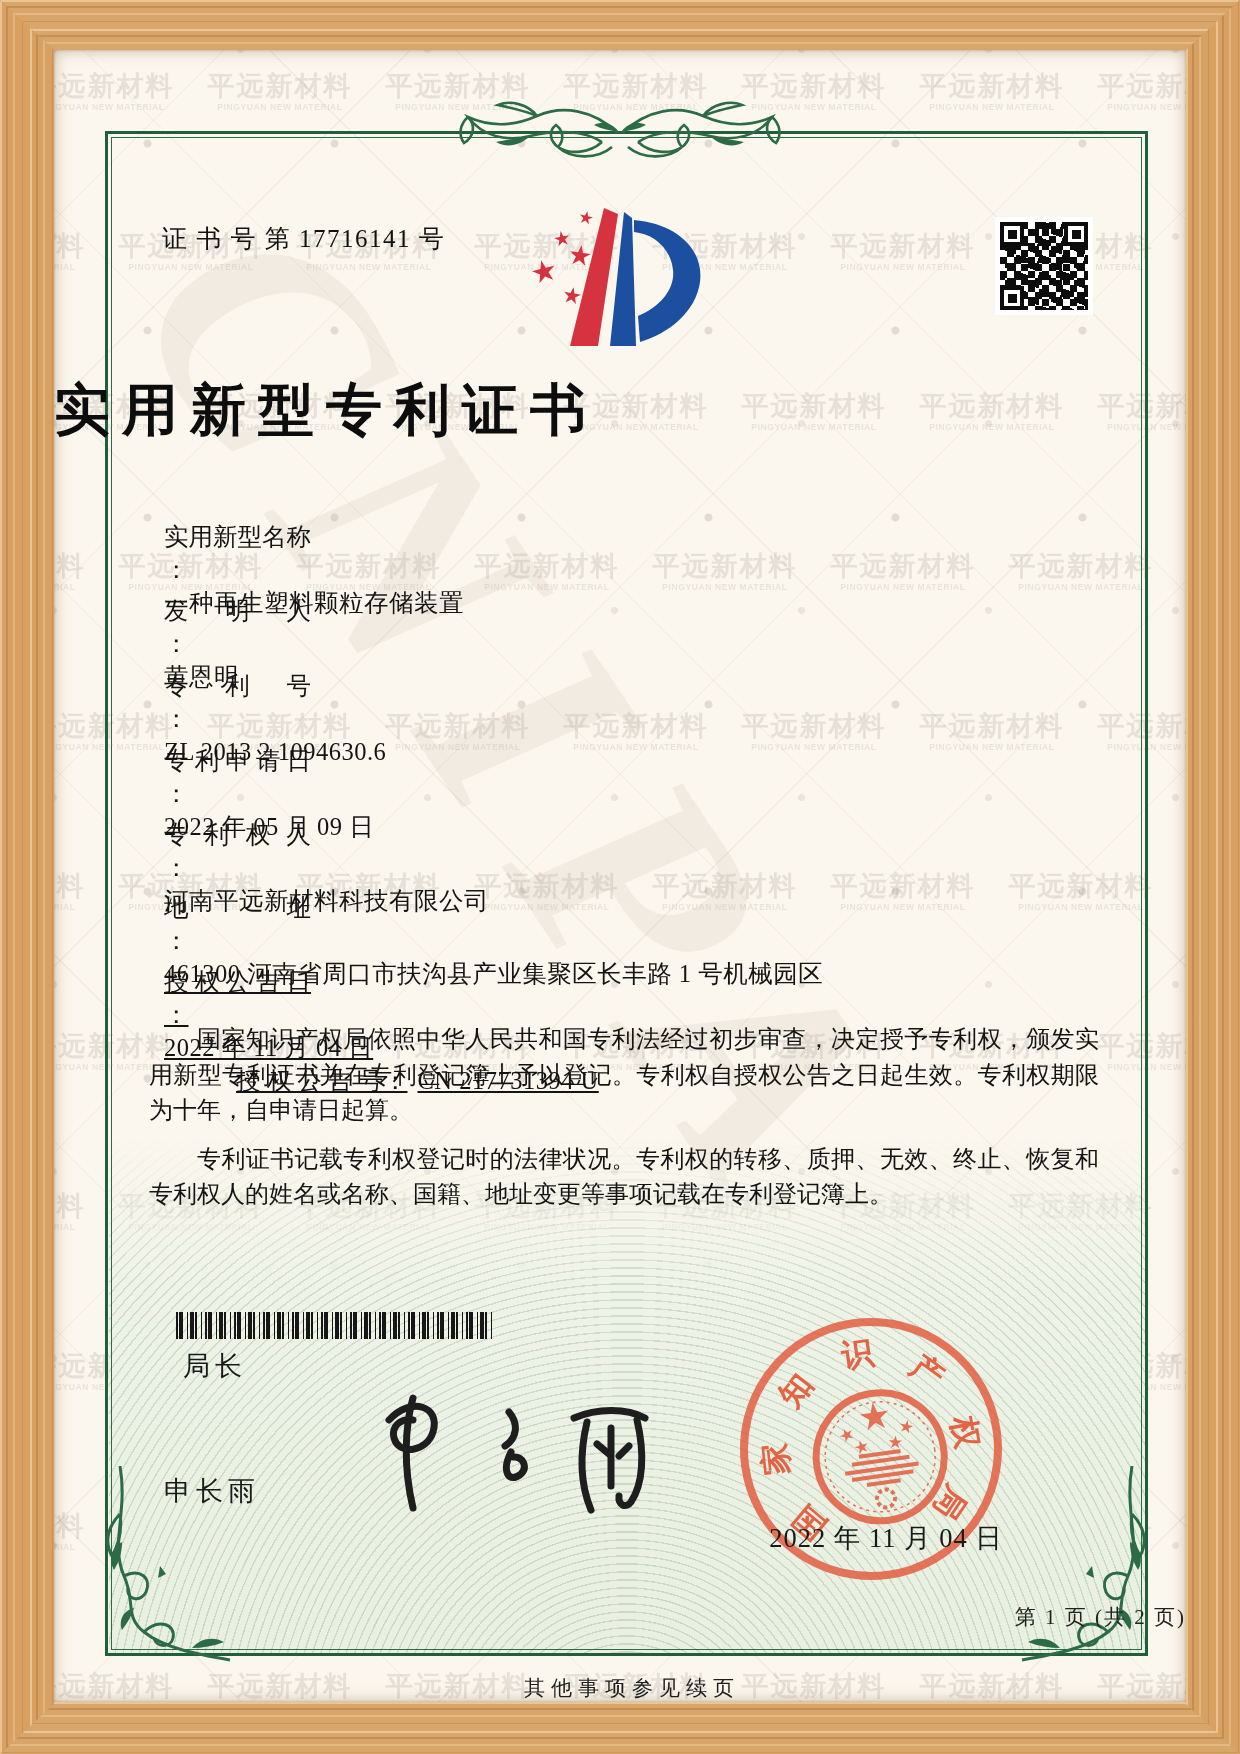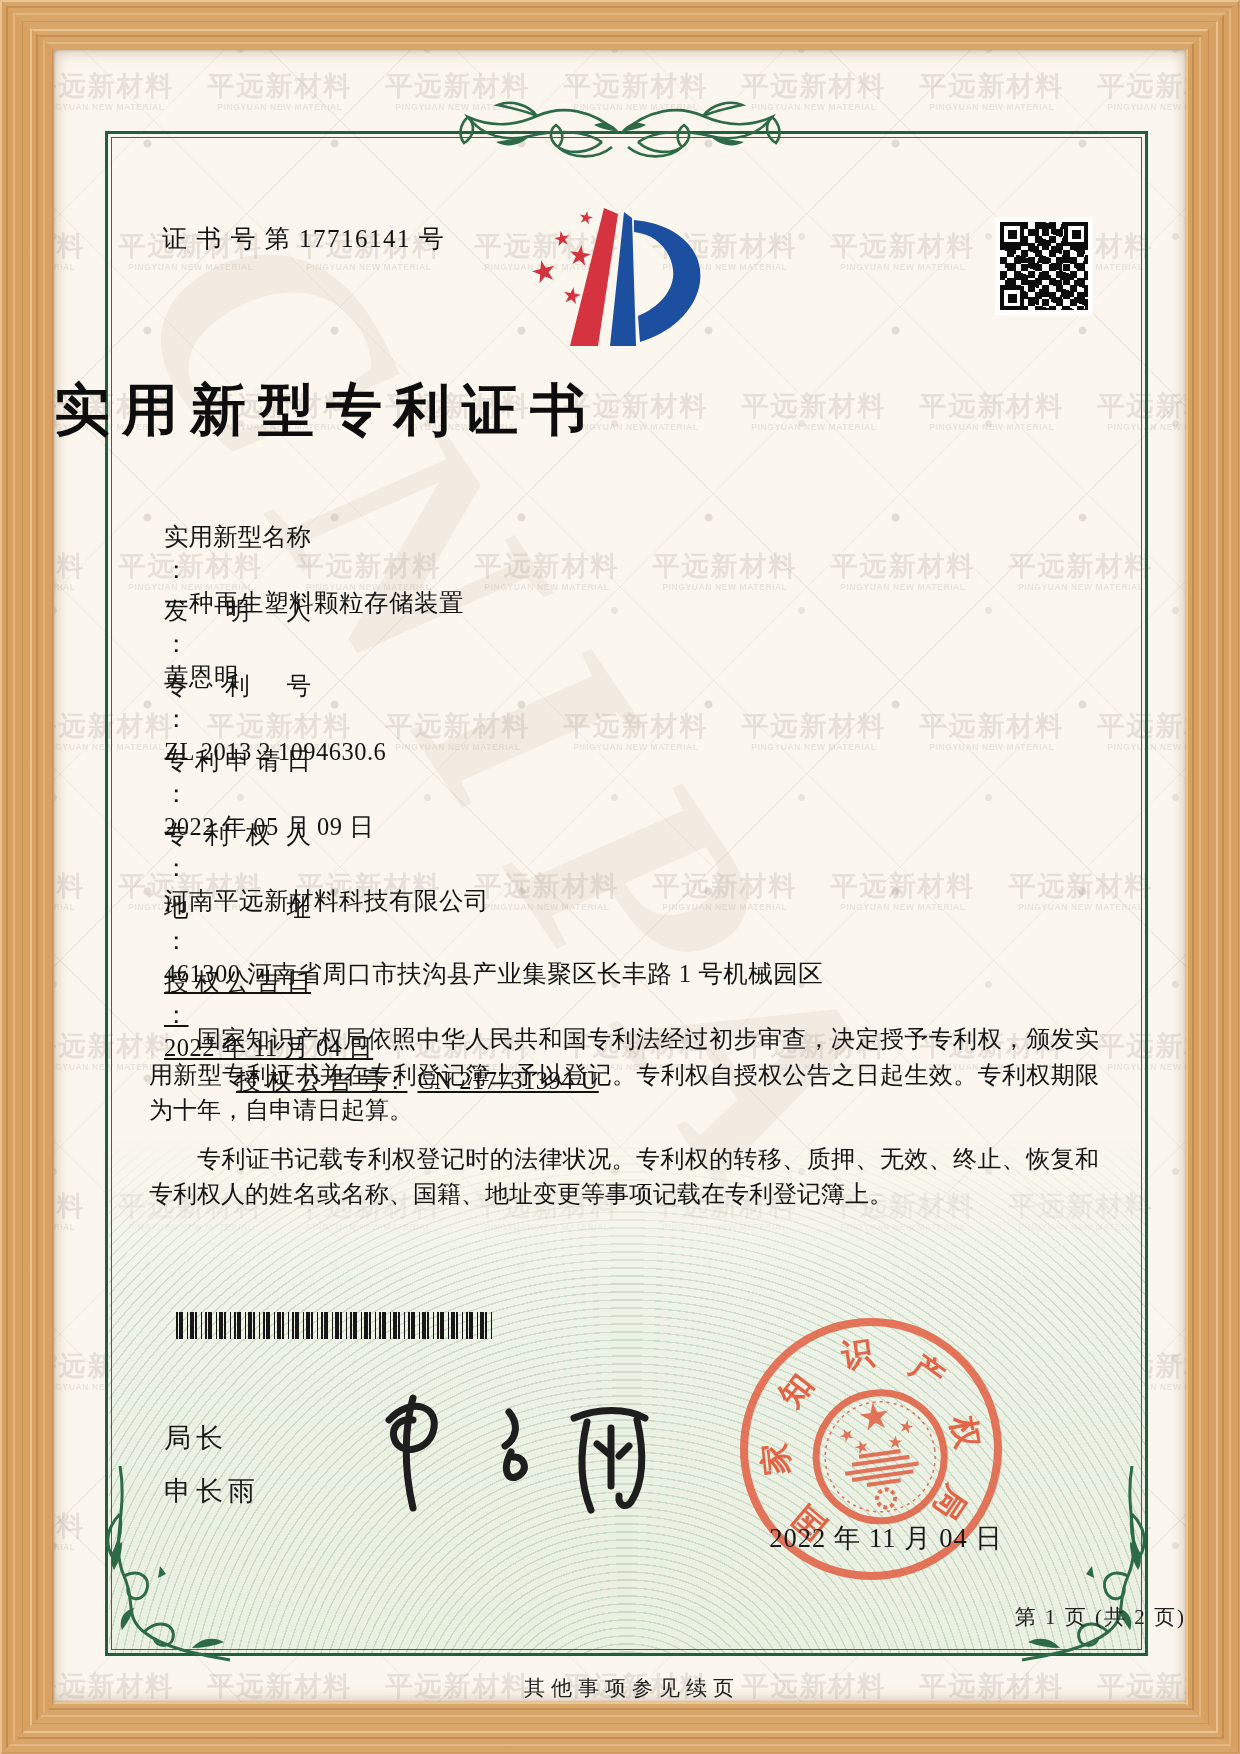--- a/index.html
+++ b/index.html
@@ -106,21 +106,21 @@
 
   
   #barcode { position:absolute; left:122px; top:1262px; width:318px; height:27px;
     background:repeating-linear-gradient(90deg,
       #161616 0 2px, rgba(0,0,0,0) 2px 3px, #161616 3px 7px, rgba(0,0,0,0) 7px 11px,
       #161616 11px 12px, rgba(0,0,0,0) 12px 14px, #161616 14px 18px, rgba(0,0,0,0) 18px 19px,
       #161616 19px 21px, rgba(0,0,0,0) 21px 25px, #161616 25px 26px, rgba(0,0,0,0) 26px 29px);
   }
   .director { position:absolute; left:110px; font-family:"Liberation Sans","DejaVu Sans",sans-serif;
     font-size:27px; color:#1a1a1a; letter-spacing:5px; }
-  #director-title { top:1370px; }
+  #director-title { top:1298px;margin-left:19px; }
   #director-name  { top:1423px; }
   #signature { position:absolute; left:295px; top:1332px; width:310px; height:145px; }
 
   #seal { position:absolute; left:686px; top:1268px; width:262px; height:262px;
     border:8px solid rgba(226,88,58,.82); border-radius:50%;
     transform:rotate(-8deg); }
   .seal-char { position:absolute; left:50%; top:50%; width:34px; height:34px; margin:-17px 0 0 -17px;
     font-size:32px; font-weight:bold; color:rgba(226,80,48,.88); text-align:center; line-height:34px; }
   #emblem { position:absolute; left:56px; top:50px; width:150px; height:158px; opacity:.82; }
   #seal-date { position:absolute; left:700px; top:1470px; width:264px; text-align:center;

